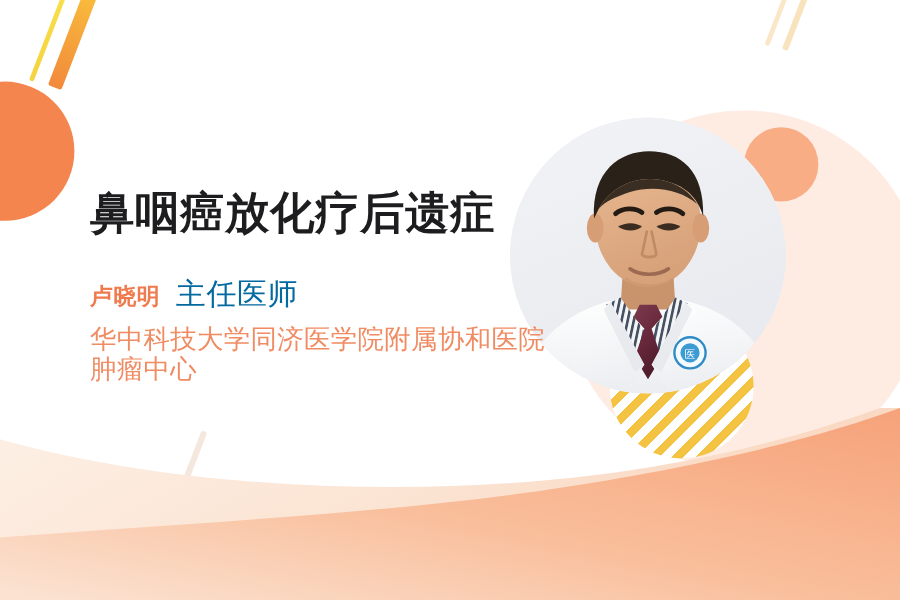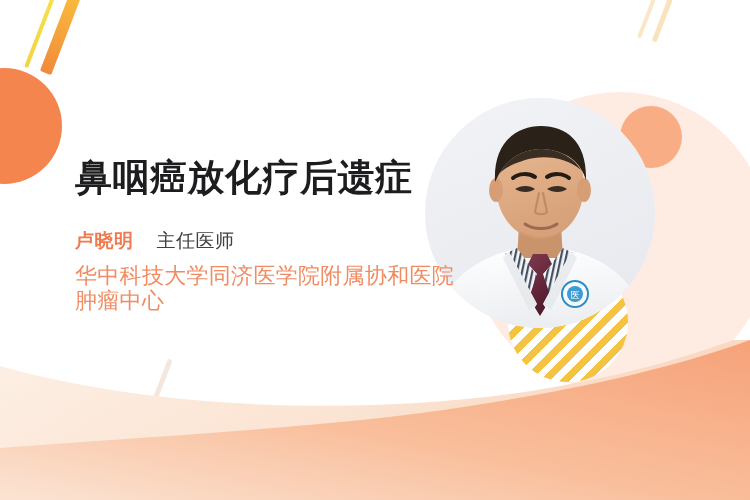--- a/index.html
+++ b/index.html
@@ -156,32 +156,32 @@
     font-weight: 700;
     color: #1D1D1F;
     letter-spacing: 0.5px;
     margin: 0;
     max-width: 340px;
   }
   .doctor-line {
     margin-top: 27px;
     display: flex;
     align-items: baseline;
-    gap: 23px;
+    gap: 13px;
   }
   .doctor-name {
     font-size: 19px;
     font-weight: 700;
     color: #EF7A4E;
     letter-spacing: .5px;
   }
   .doctor-title {
-    font-size: 19px;
+    font-size: 25px;
     font-weight: 400;
-    color: #404040;
+    color: #0369a1;
     letter-spacing: .5px;
   }
   .hospital {
     margin-top: 9px;
     font-size: 22px;
     line-height: 25px;
     color: #F08C63;
     letter-spacing: .3px;
     max-width: 385px;
   }

